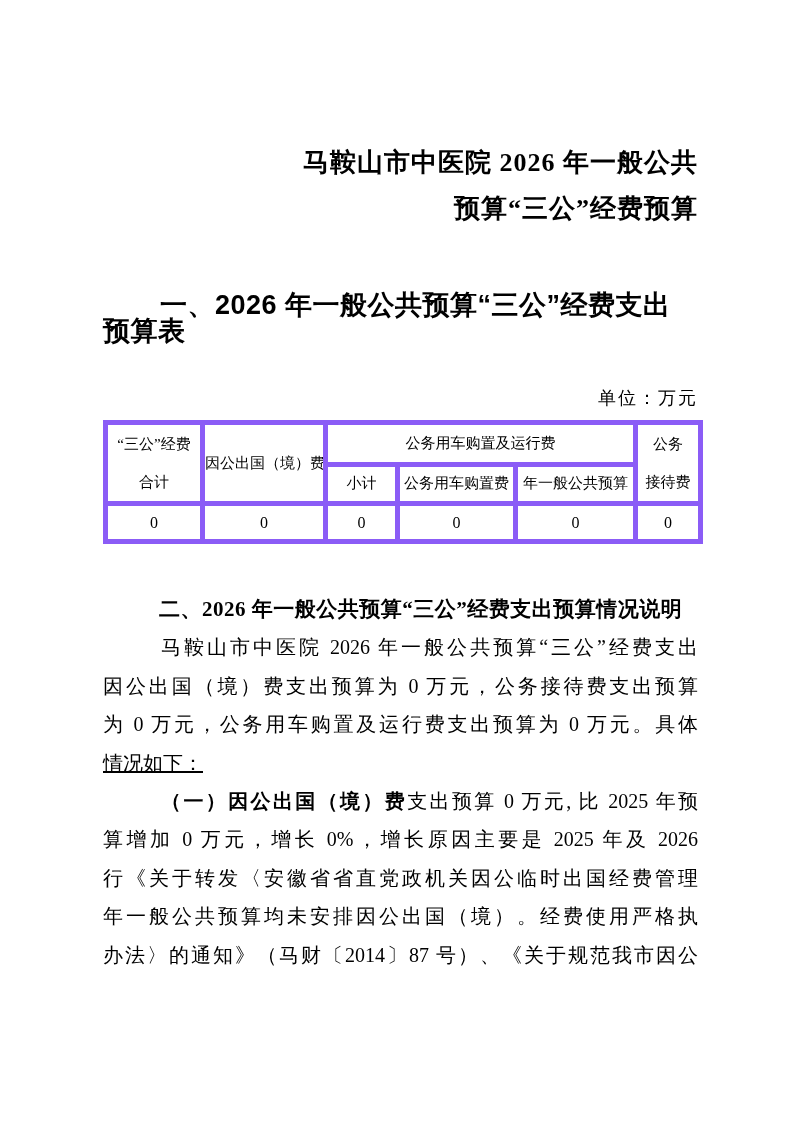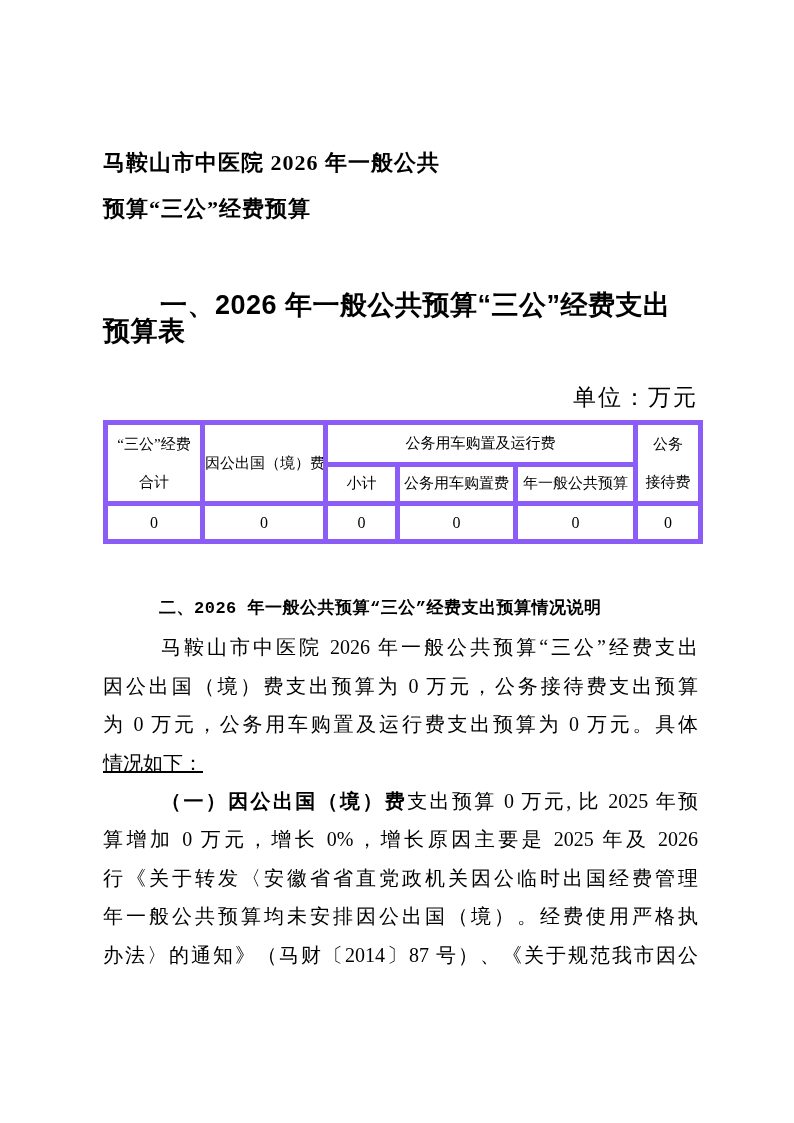--- a/index.html
+++ b/index.html
@@ -11,39 +11,39 @@
     margin: 0 auto;
     background: #ffffff;
     color: #000000;
     font-family: "Liberation Serif", "DejaVu Serif", serif;
     overflow: hidden;
   }
   .content {
     padding: 140px 96px 0 103px; 
   }
   .doc-title {
-    text-align: left;
+    text-align: right;
     font-weight: bold;
-    font-size: 22px;
+    font-size: 26px;
     line-height: 46px;
     letter-spacing: 1px;
   }
   .s1-heading {
     margin-top: 60px;
     font-family: "Liberation Sans", "DejaVu Sans", sans-serif;
     font-weight: bold;
     font-size: 27px;
     line-height: 26px;
     text-indent: 57px;
     letter-spacing: 0.5px;
   }
   .unit-label {
     margin-top: 42px;
     text-align: right;
-    font-size: 23px;
+    font-size: 18px;
     line-height: 24px;
     letter-spacing: 2px;
   }
   table.budget {
     margin-top: 10px;
     border-collapse: collapse;
     table-layout: fixed;
     width: 595px;
   }
   table.budget td {
@@ -64,23 +64,23 @@
     font-size: 20px;
   }
   .line {
     line-height: 38.4px;
     text-align: justify;
     text-align-last: justify;
   }
   .line.no-stretch { text-align-last: left; text-decoration: underline; }
   .line.indent { text-indent: 58px; }
   .s2-heading {
-    font-family: Liberation Mono, monospace;
+    font-family: Liberation Serif, serif;
     font-weight: bold;
-    font-size: 17px;
+    font-size: 21px;
     line-height: 38.4px;
     text-indent: 56px;
     text-align: left;
     letter-spacing: 0.5px;
   }
   .bold-lead { font-weight: bold; }
 </style>
 </head>
 <body>
 

